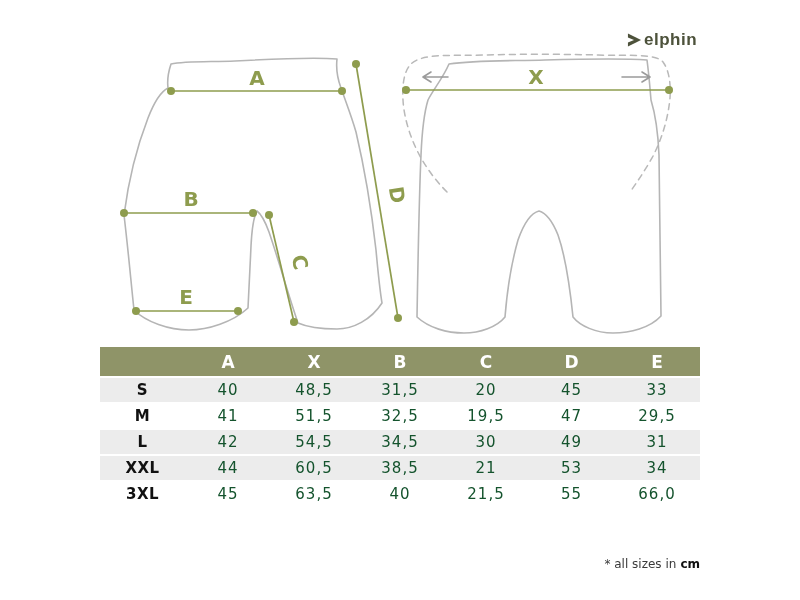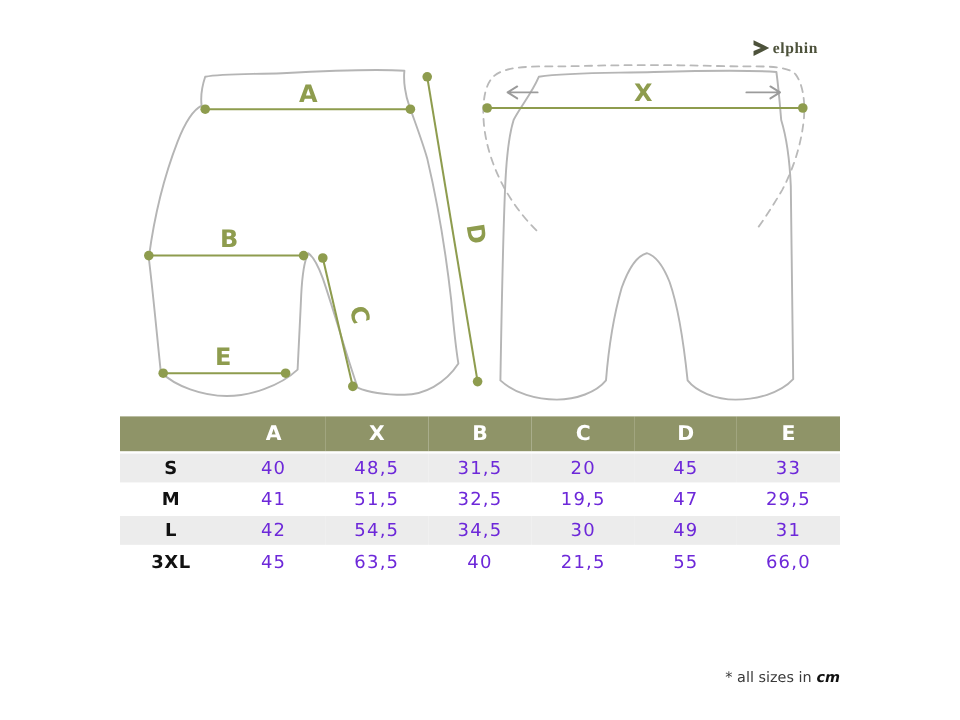--- a/index.html
+++ b/index.html
@@ -17,49 +17,49 @@
     fill:#8e9c4e;font-family:"DejaVu Sans", sans-serif;
     font-weight:bold;font-size:20px;text-anchor:middle;
   }
   .stretch-arrow{stroke:#9b9b9b;stroke-width:1.6;fill:none;stroke-linecap:round;stroke-linejoin:round;}
   
   .logo{
     position:absolute;left:627px;top:30px;height:20px;
     display:flex;align-items:center;gap:2px;color:#4d523b;
   }
   .logo-text{
-    font-family:Liberation Serif, serif;font-size:13px;font-weight:bold;
+    font-family:Liberation Sans, sans-serif;font-size:17px;font-weight:bold;
     letter-spacing:0.5px;line-height:20px;
   }
   
   .size-table-wrap{position:absolute;left:100px;top:345px;width:600px;}
   table.size-table{
     width:600px;border-collapse:separate;border-spacing:0 2px;table-layout:fixed;
   }
   table.size-table thead th{
     background:#8f9468;color:#ffffff;font-size:17px;font-weight:bold;
     height:29px;text-align:center;padding:0;
     font-family:"DejaVu Sans", sans-serif;
   }
   table.size-table tbody tr.odd{background:#ececec;}
   table.size-table tbody tr.even{background:#ffffff;}
   table.size-table tbody th.size-label{
     color:#111111;font-size:15px;font-weight:bold;text-align:center;
     height:24px;padding:0;font-family:"DejaVu Sans", sans-serif;letter-spacing:0.5px;
   }
   table.size-table tbody td.size-value{
-    color:#6d28d9;font-size:15px;text-align:center;height:24px;padding:0;
+    color:#14532d;font-size:15px;text-align:center;height:24px;padding:0;
     font-family:"DejaVu Sans", sans-serif;letter-spacing:1px;margin-top:23px;
   }
   
   .footnote{
     position:absolute;right:100px;top:557px;font-size:12px;color:#3a3a3a;
     font-family:"DejaVu Sans", sans-serif;
   }
-  .footnote .unit{font-weight:bold;margin-left:4px;color:#111;font-style:italic;}
+  .footnote .unit{font-weight:bold;margin-left:4px;color:#111;}
 </style>
 </head>
 <body>
 
 <div class="stage">
 
   <svg class="diagram-svg" viewBox="0 0 800 345">
 
     <g>
       <path class="outline" d="
@@ -219,20 +219,29 @@
         </tr>
         <tr class="odd">
           <th class="size-label">L</th>
           <td class="size-value">42</td>
           <td class="size-value">54,5</td>
           <td class="size-value">34,5</td>
           <td class="size-value">30</td>
           <td class="size-value">49</td>
           <td class="size-value">31</td>
         </tr>
+        <tr class="odd">
+          <th class="size-label">XXL</th>
+          <td class="size-value">44</td>
+          <td class="size-value">60,5</td>
+          <td class="size-value">38,5</td>
+          <td class="size-value">21</td>
+          <td class="size-value">53</td>
+          <td class="size-value">34</td>
+        </tr>
         <tr class="even">
           <th class="size-label">3XL</th>
           <td class="size-value">45</td>
           <td class="size-value">63,5</td>
           <td class="size-value">40</td>
           <td class="size-value">21,5</td>
           <td class="size-value">55</td>
           <td class="size-value">66,0</td>
         </tr>
       </tbody>

